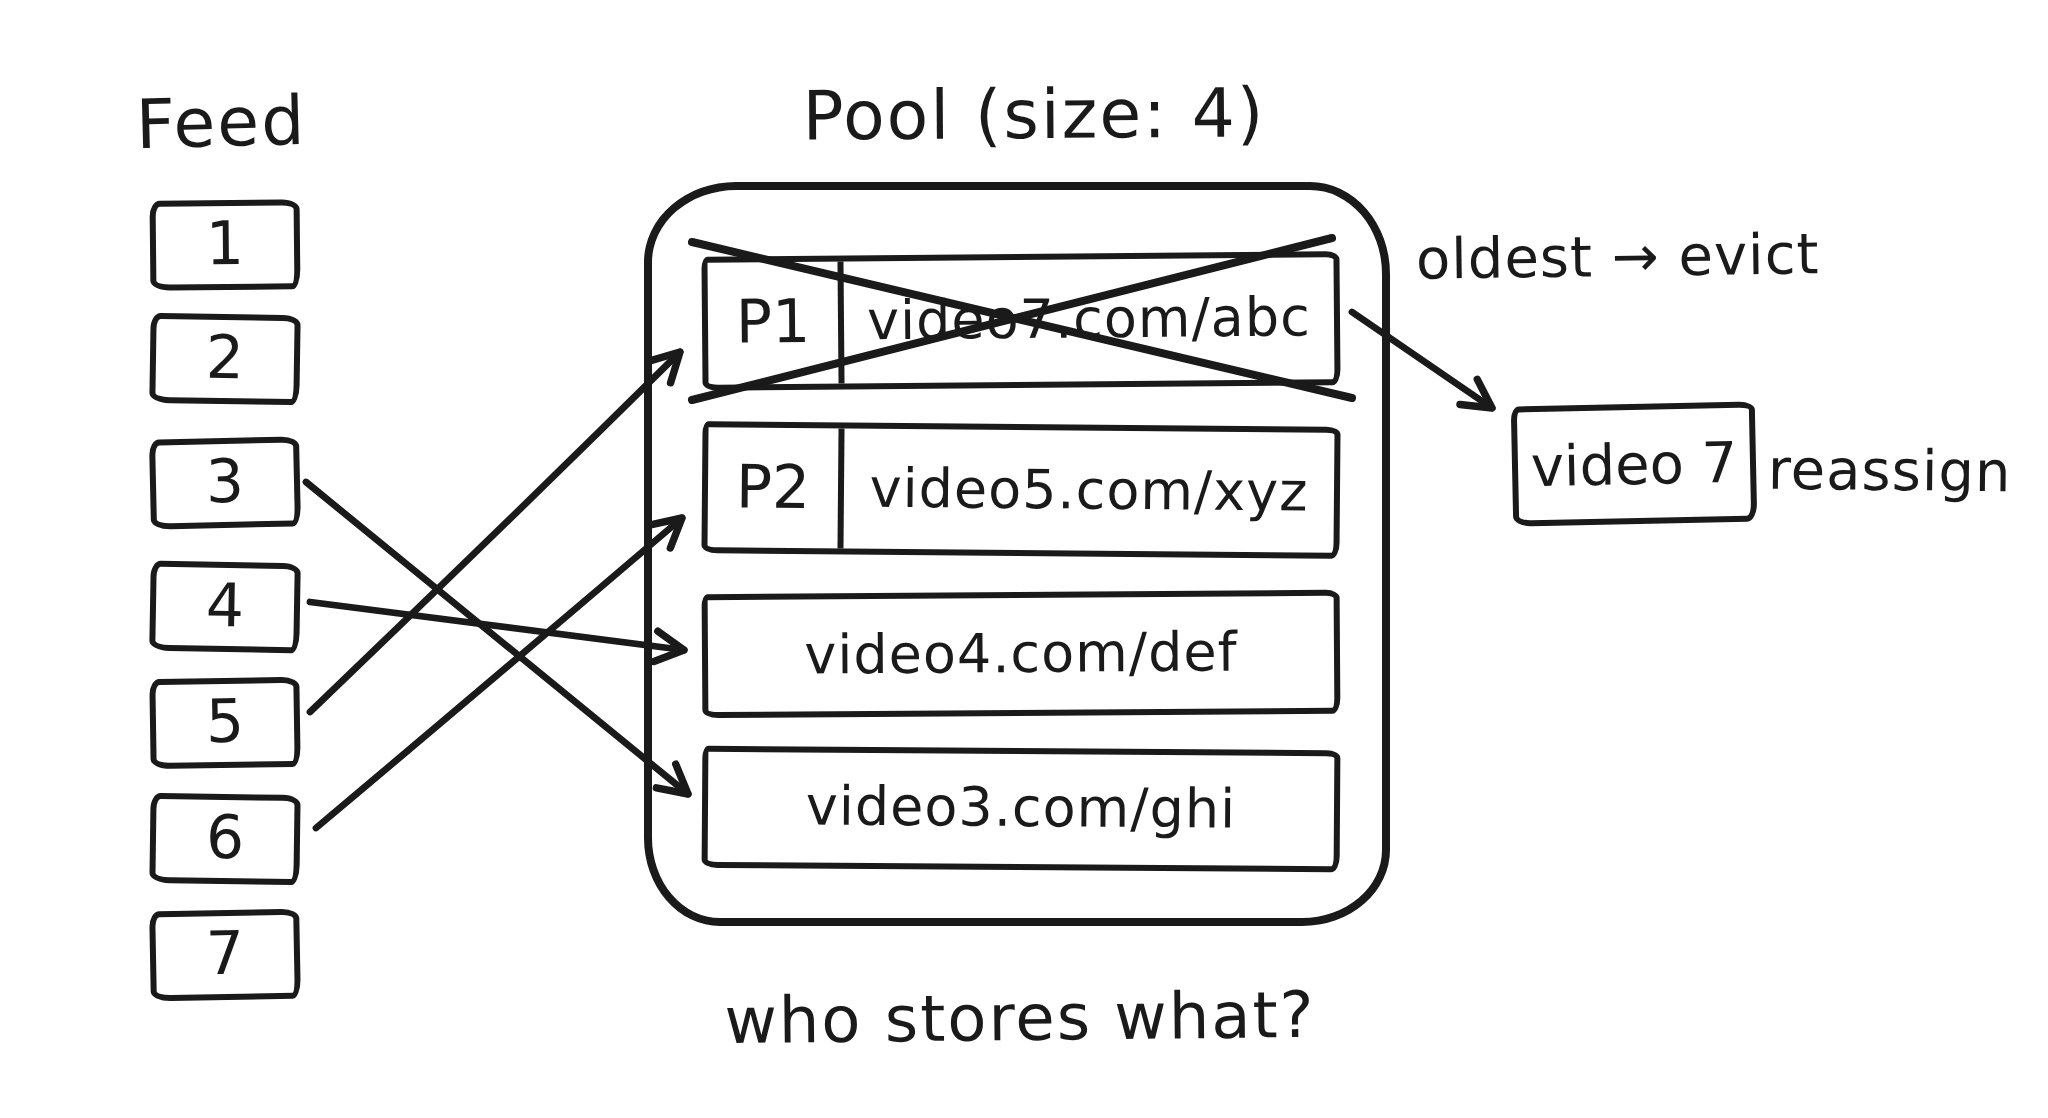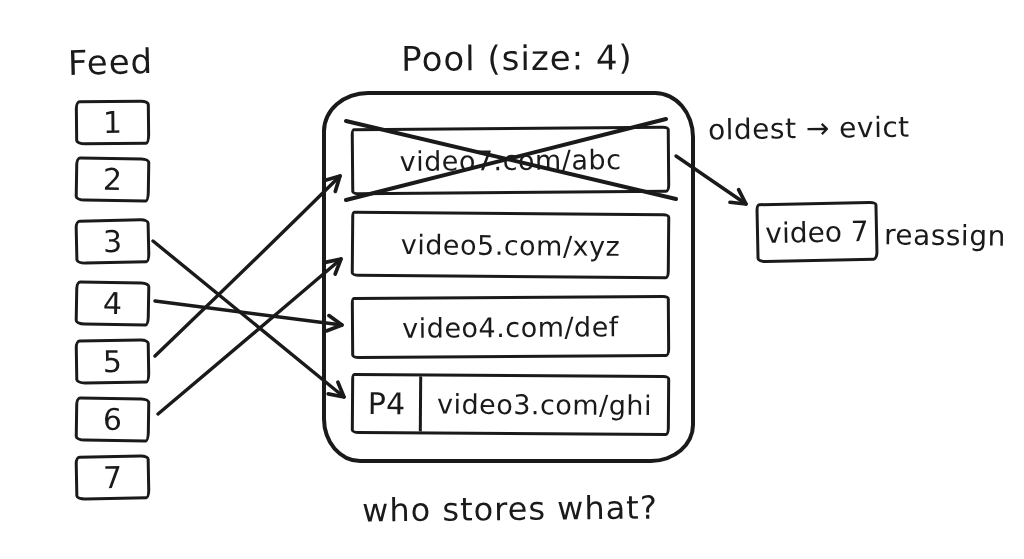--- a/index.html
+++ b/index.html
@@ -125,30 +125,31 @@
     <span>6</span>
   </div>
   <div class="hand feed-box" style="top:455px; transform:rotate(-1.1deg);">
     <span>7</span>
   </div>
 
   <div class="hand col-title" id="pool-title">Pool (size: 4)</div>
   <div class="pool-container"></div>
 
   <div class="hand pool-row" style="top:127px; height:67px; transform:rotate(-0.5deg);">
+    <div class="slot-id">P1</div>
     <div class="slot-url">video7.com/abc</div>
   </div>
   <div class="hand pool-row" style="top:212px; height:66px; transform:rotate(0.5deg);">
+    <div class="slot-id">P2</div>
     <div class="slot-url">video5.com/xyz</div>
   </div>
   <div class="hand pool-row" style="top:296px; height:62px; transform:rotate(-0.4deg);">
     <div class="slot-url">video4.com/def</div>
   </div>
   <div class="hand pool-row" style="top:374px; height:61px; transform:rotate(0.4deg);">
-    <div class="slot-id">P4</div>
     <div class="slot-url">video3.com/ghi</div>
   </div>
 
   <div class="hand note" id="evict-note">oldest → evict</div>
   <div class="hand" id="video7-box">
     <span>video 7</span>
   </div>
   <div class="hand note" id="reassign-label">reassign</div>
 
   <div class="hand" id="caption">who stores what?</div>

